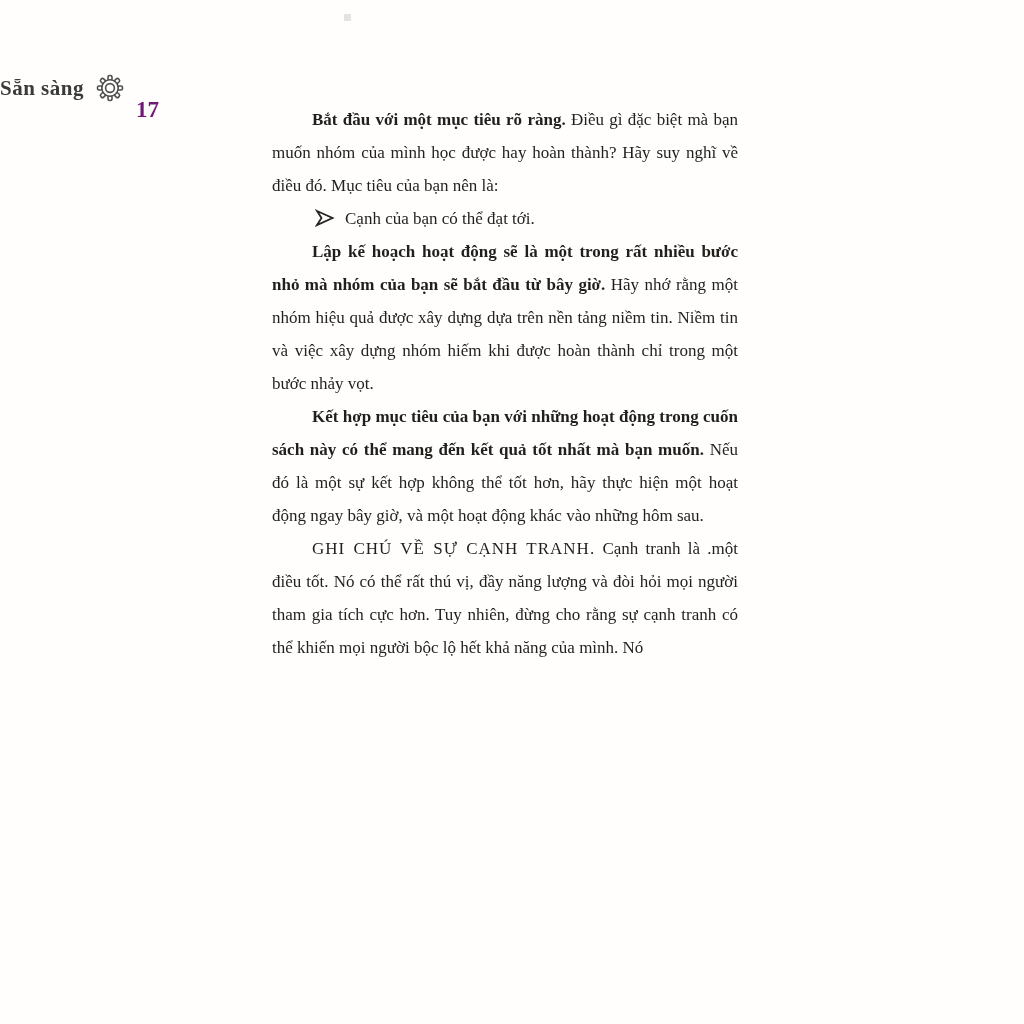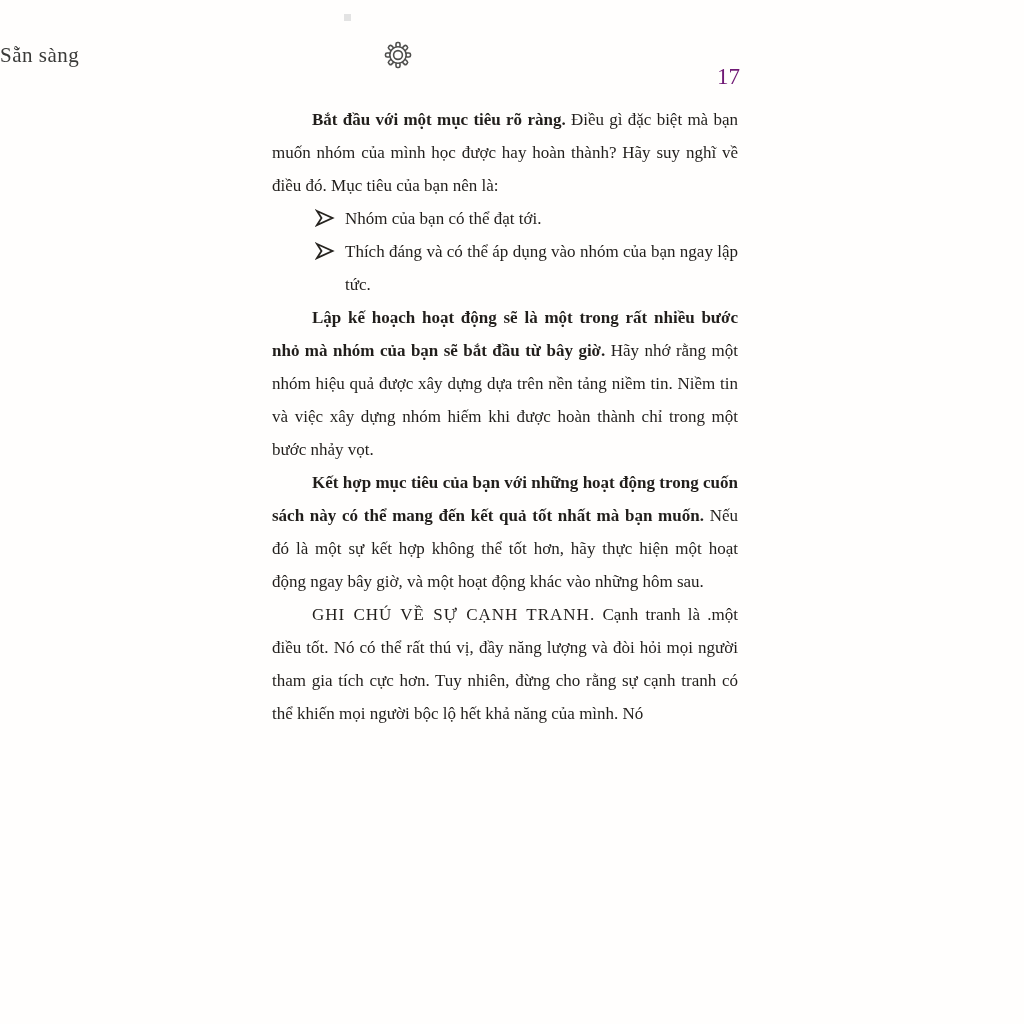--- a/index.html
+++ b/index.html
@@ -19,29 +19,30 @@
   .scan-dot {
     position: absolute;
     left: 344px;
     top: 14px;
     width: 7px;
     height: 7px;
     background: #e3e3e3;
   }
   .header {
     position: absolute;
-    top: 39px;
+    top: 72px;
     left: 0;
     width: 740px;
     height: 32px;
     display: flex;
-    justify-content: space-between;
+    justify-content: flex-start;
     align-items: center;
     gap: 12px;
     color: #3c3c3c;
+    font-weight: bold;
   }
   .running-title {
     font-size: 21px;
     letter-spacing: 0.5px;
     color: #3a3a38;
   }
   .gear {
     width: 28px;
     height: 28px;
     display: block;
@@ -120,29 +121,21 @@
 
     <p class="para"><span class="lead-bold">Bắt đầu với một mục tiêu rõ ràng.</span> <span>Điều gì đặc biệt mà bạn muốn nhóm của mình học được hay hoàn thành? Hãy suy nghĩ về điều đó. Mục tiêu của bạn nên là:</span></p>
 
     <ul class="goal-list">
       <li>
         <span class="arrow-icon">
           <svg viewBox="0 0 20 18" width="20" height="18">
               <path d="M2 2 L17.5 9 L2 16 L6.5 9 Z" fill="#ffffff" stroke="#26231f" stroke-width="1.8" stroke-linejoin="miter"></path>
             </svg>
         </span>
-        <span class="li-text">Nhóm của bạn có thể đạt tới.</span>
-      </li>
-      <li>
-        <span class="arrow-icon">
-          <svg viewBox="0 0 20 18" width="20" height="18">
-              <path d="M2 2 L17.5 9 L2 16 L6.5 9 Z" fill="#ffffff" stroke="#26231f" stroke-width="1.8" stroke-linejoin="miter"></path>
-            </svg>
-        </span>
-        <span class="li-text">Thích đáng và có thể áp dụng vào nhóm của bạn ngay lập tức.</span>
+        <span class="li-text">Cạnh của bạn có thể đạt tới.</span>
       </li>
     </ul>
 
     <p class="para"><span class="lead-bold">Lập kế hoạch hoạt động sẽ là một trong rất nhiều bước nhỏ mà nhóm của bạn sẽ bắt đầu từ bây giờ.</span> <span>Hãy nhớ rằng một nhóm hiệu quả được xây dựng dựa trên nền tảng niềm tin. Niềm tin và việc xây dựng nhóm hiếm khi được hoàn thành chỉ trong một bước nhảy vọt.</span></p>
 
     <p class="para"><span class="lead-bold">Kết hợp mục tiêu của bạn với những hoạt động trong cuốn sách này có thể mang đến kết quả tốt nhất mà bạn muốn.</span> <span>Nếu đó là một sự kết hợp không thể tốt hơn, hãy thực hiện một hoạt động ngay bây giờ, và một hoạt động khác vào những hôm sau.</span></p>
 
     <p class="para"><span class="lead-caps">GHI CHÚ VỀ SỰ CẠNH TRANH.</span> <span>Cạnh tranh là .một điều tốt. Nó có thể rất thú vị, đầy năng lượng và đòi hỏi mọi người tham gia tích cực hơn. Tuy nhiên, đừng cho rằng sự cạnh tranh có thể khiến mọi người bộc lộ hết khả năng của mình. Nó</span></p>
 
   </div>

